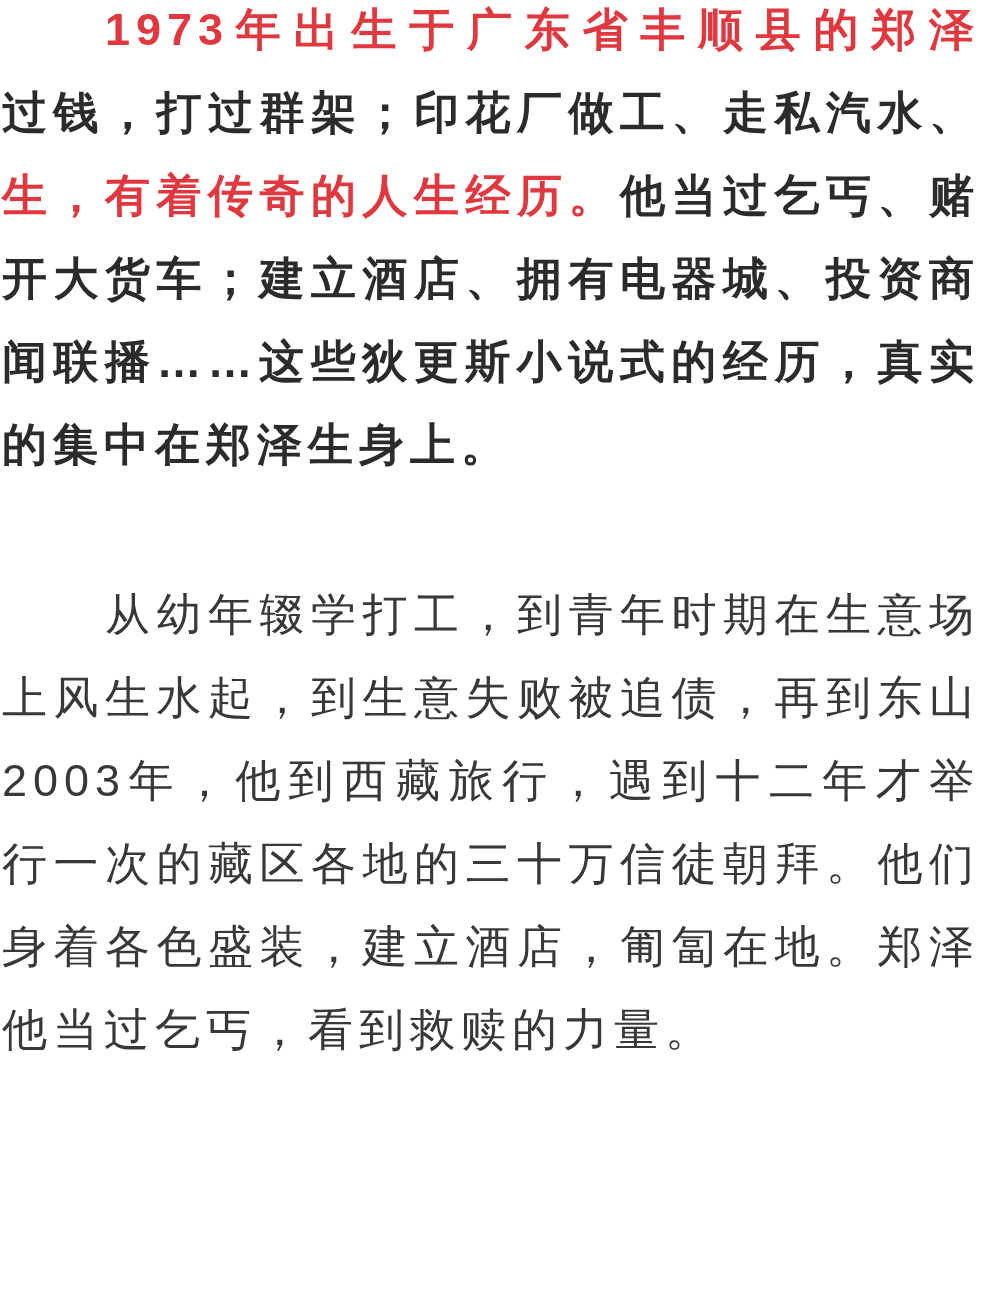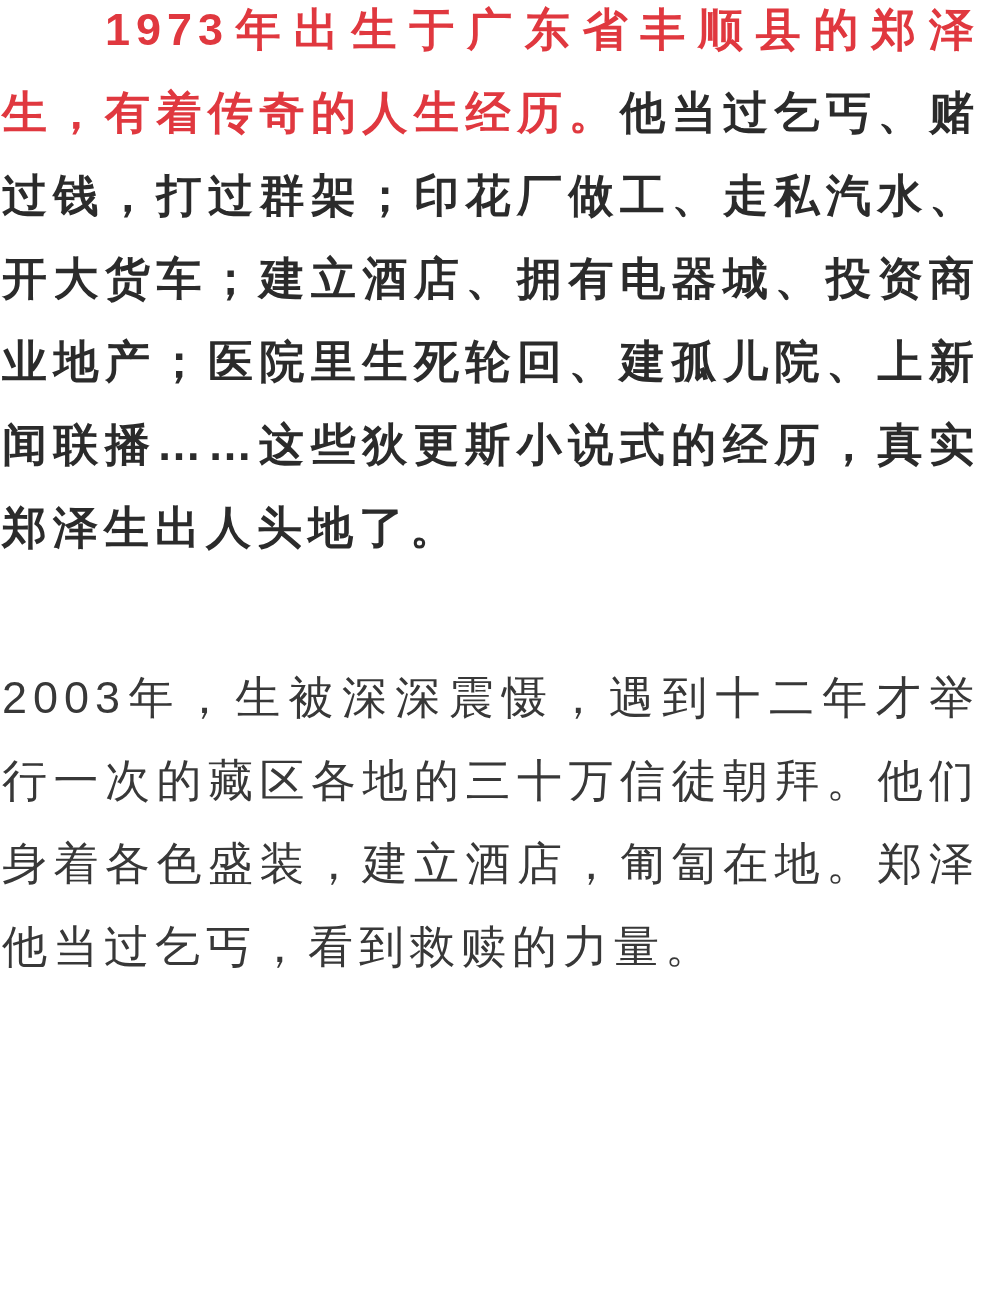--- a/index.html
+++ b/index.html
@@ -50,26 +50,27 @@
   .seg-highlight {
     color: var(--highlight, #E0383F);
   }
 </style>
 </head>
 <body>
 
 <main class="article">
     <section class="para para-bold">
       <div class="line indent"><span class="seg seg-highlight">1973年出生于广东省丰顺县的郑泽</span></div>
+      <div class="line"><span class="seg">过钱，打过群架；印花厂做工、走私汽水、</span></div>
       <div class="line"><span class="seg seg-highlight">生，有着传奇的人生经历。</span><span class="seg">他当过乞丐、赌</span></div>
-      <div class="line"><span class="seg">过钱，打过群架；印花厂做工、走私汽水、</span></div>
       <div class="line"><span class="seg">开大货车；建立酒店、拥有电器城、投资商</span></div>
-      <div class="line"><span class="seg">业地产；医院里生死轮回、建孤儿院、上新</span></div>
       <div class="line"><span class="seg">闻联播……这些狄更斯小说式的经历，真实</span></div>
-      <div class="line last"><span class="seg">郑泽生出人头地了。</span></div>
+      <div class="line last"><span class="seg">的集中在郑泽生身上。</span></div>
     </section>
     <section class="para para-regular">
-      <div class="line"><span class="seg">2003年，生被深深震慑，遇到十二年才举</span></div>
+      <div class="line indent"><span class="seg">从幼年辍学打工，到青年时期在生意场</span></div>
+      <div class="line"><span class="seg">上风生水起，到生意失败被追债，再到东山</span></div>
+      <div class="line"><span class="seg">2003年，他到西藏旅行，遇到十二年才举</span></div>
       <div class="line"><span class="seg">行一次的藏区各地的三十万信徒朝拜。他们</span></div>
       <div class="line"><span class="seg">身着各色盛装，建立酒店，匍匐在地。郑泽</span></div>
       <div class="line last"><span class="seg">他当过乞丐，看到救赎的力量。</span></div>
     </section>
   </main>
 
 </body></html>

